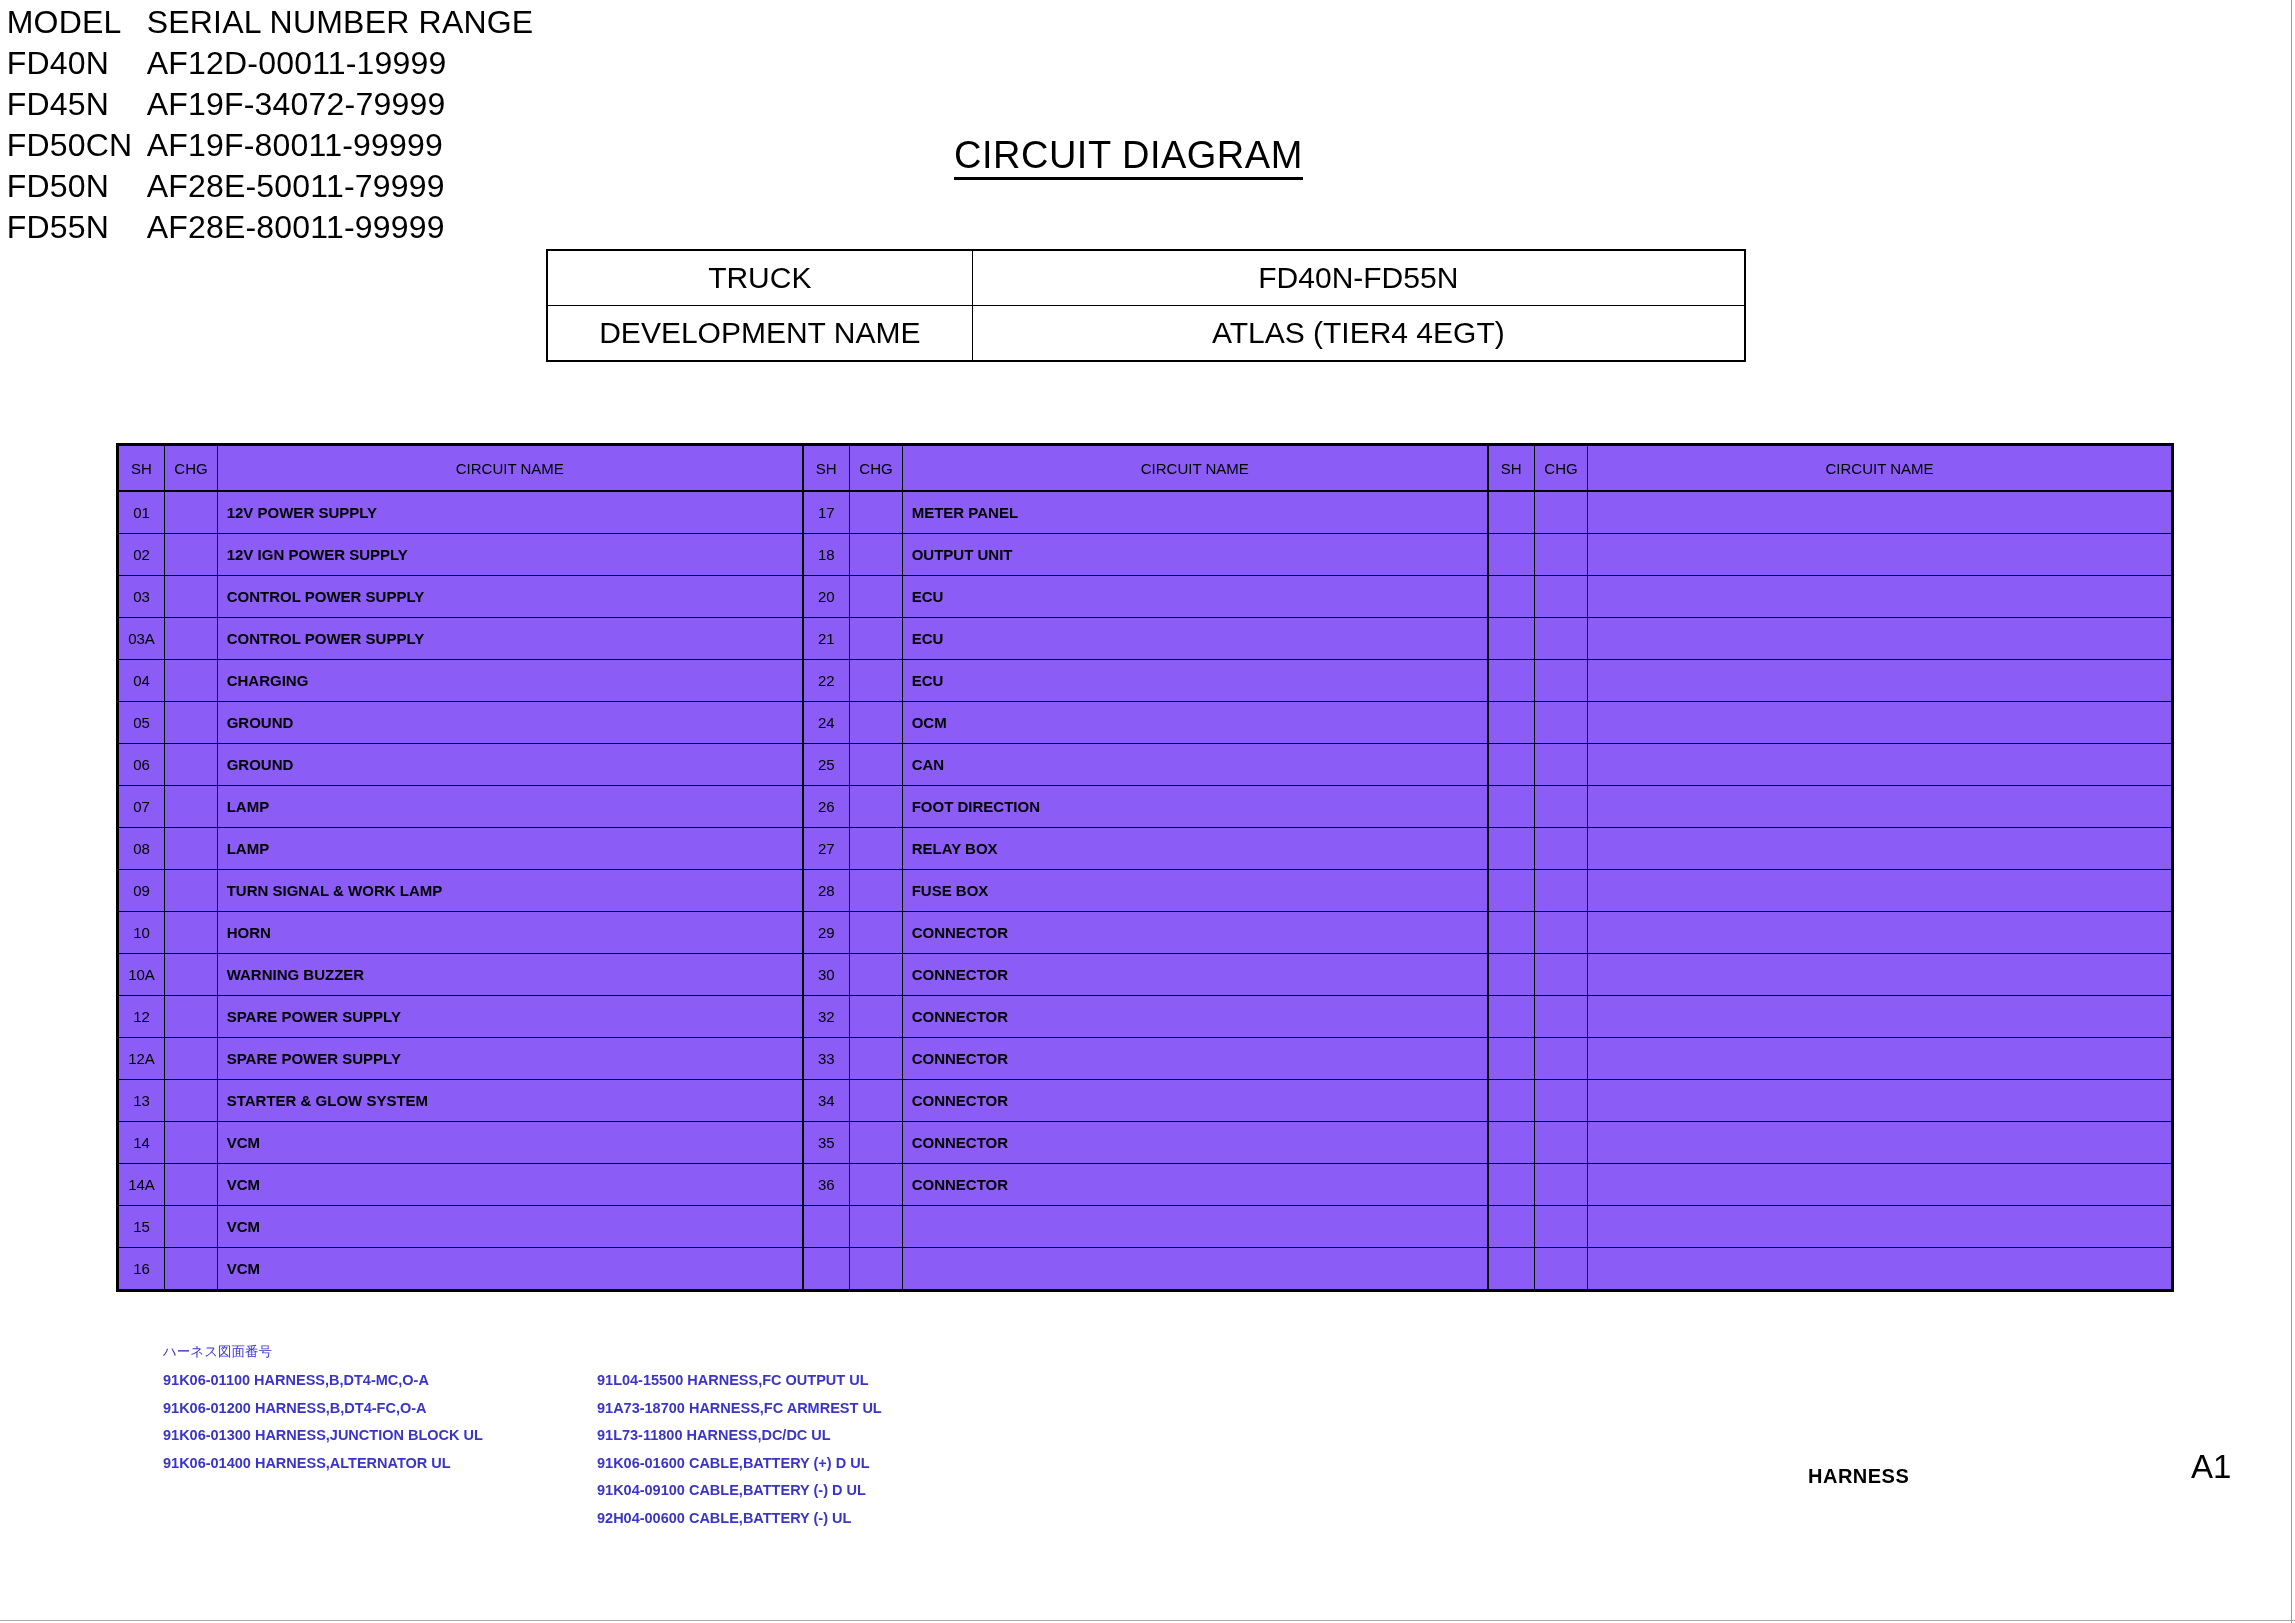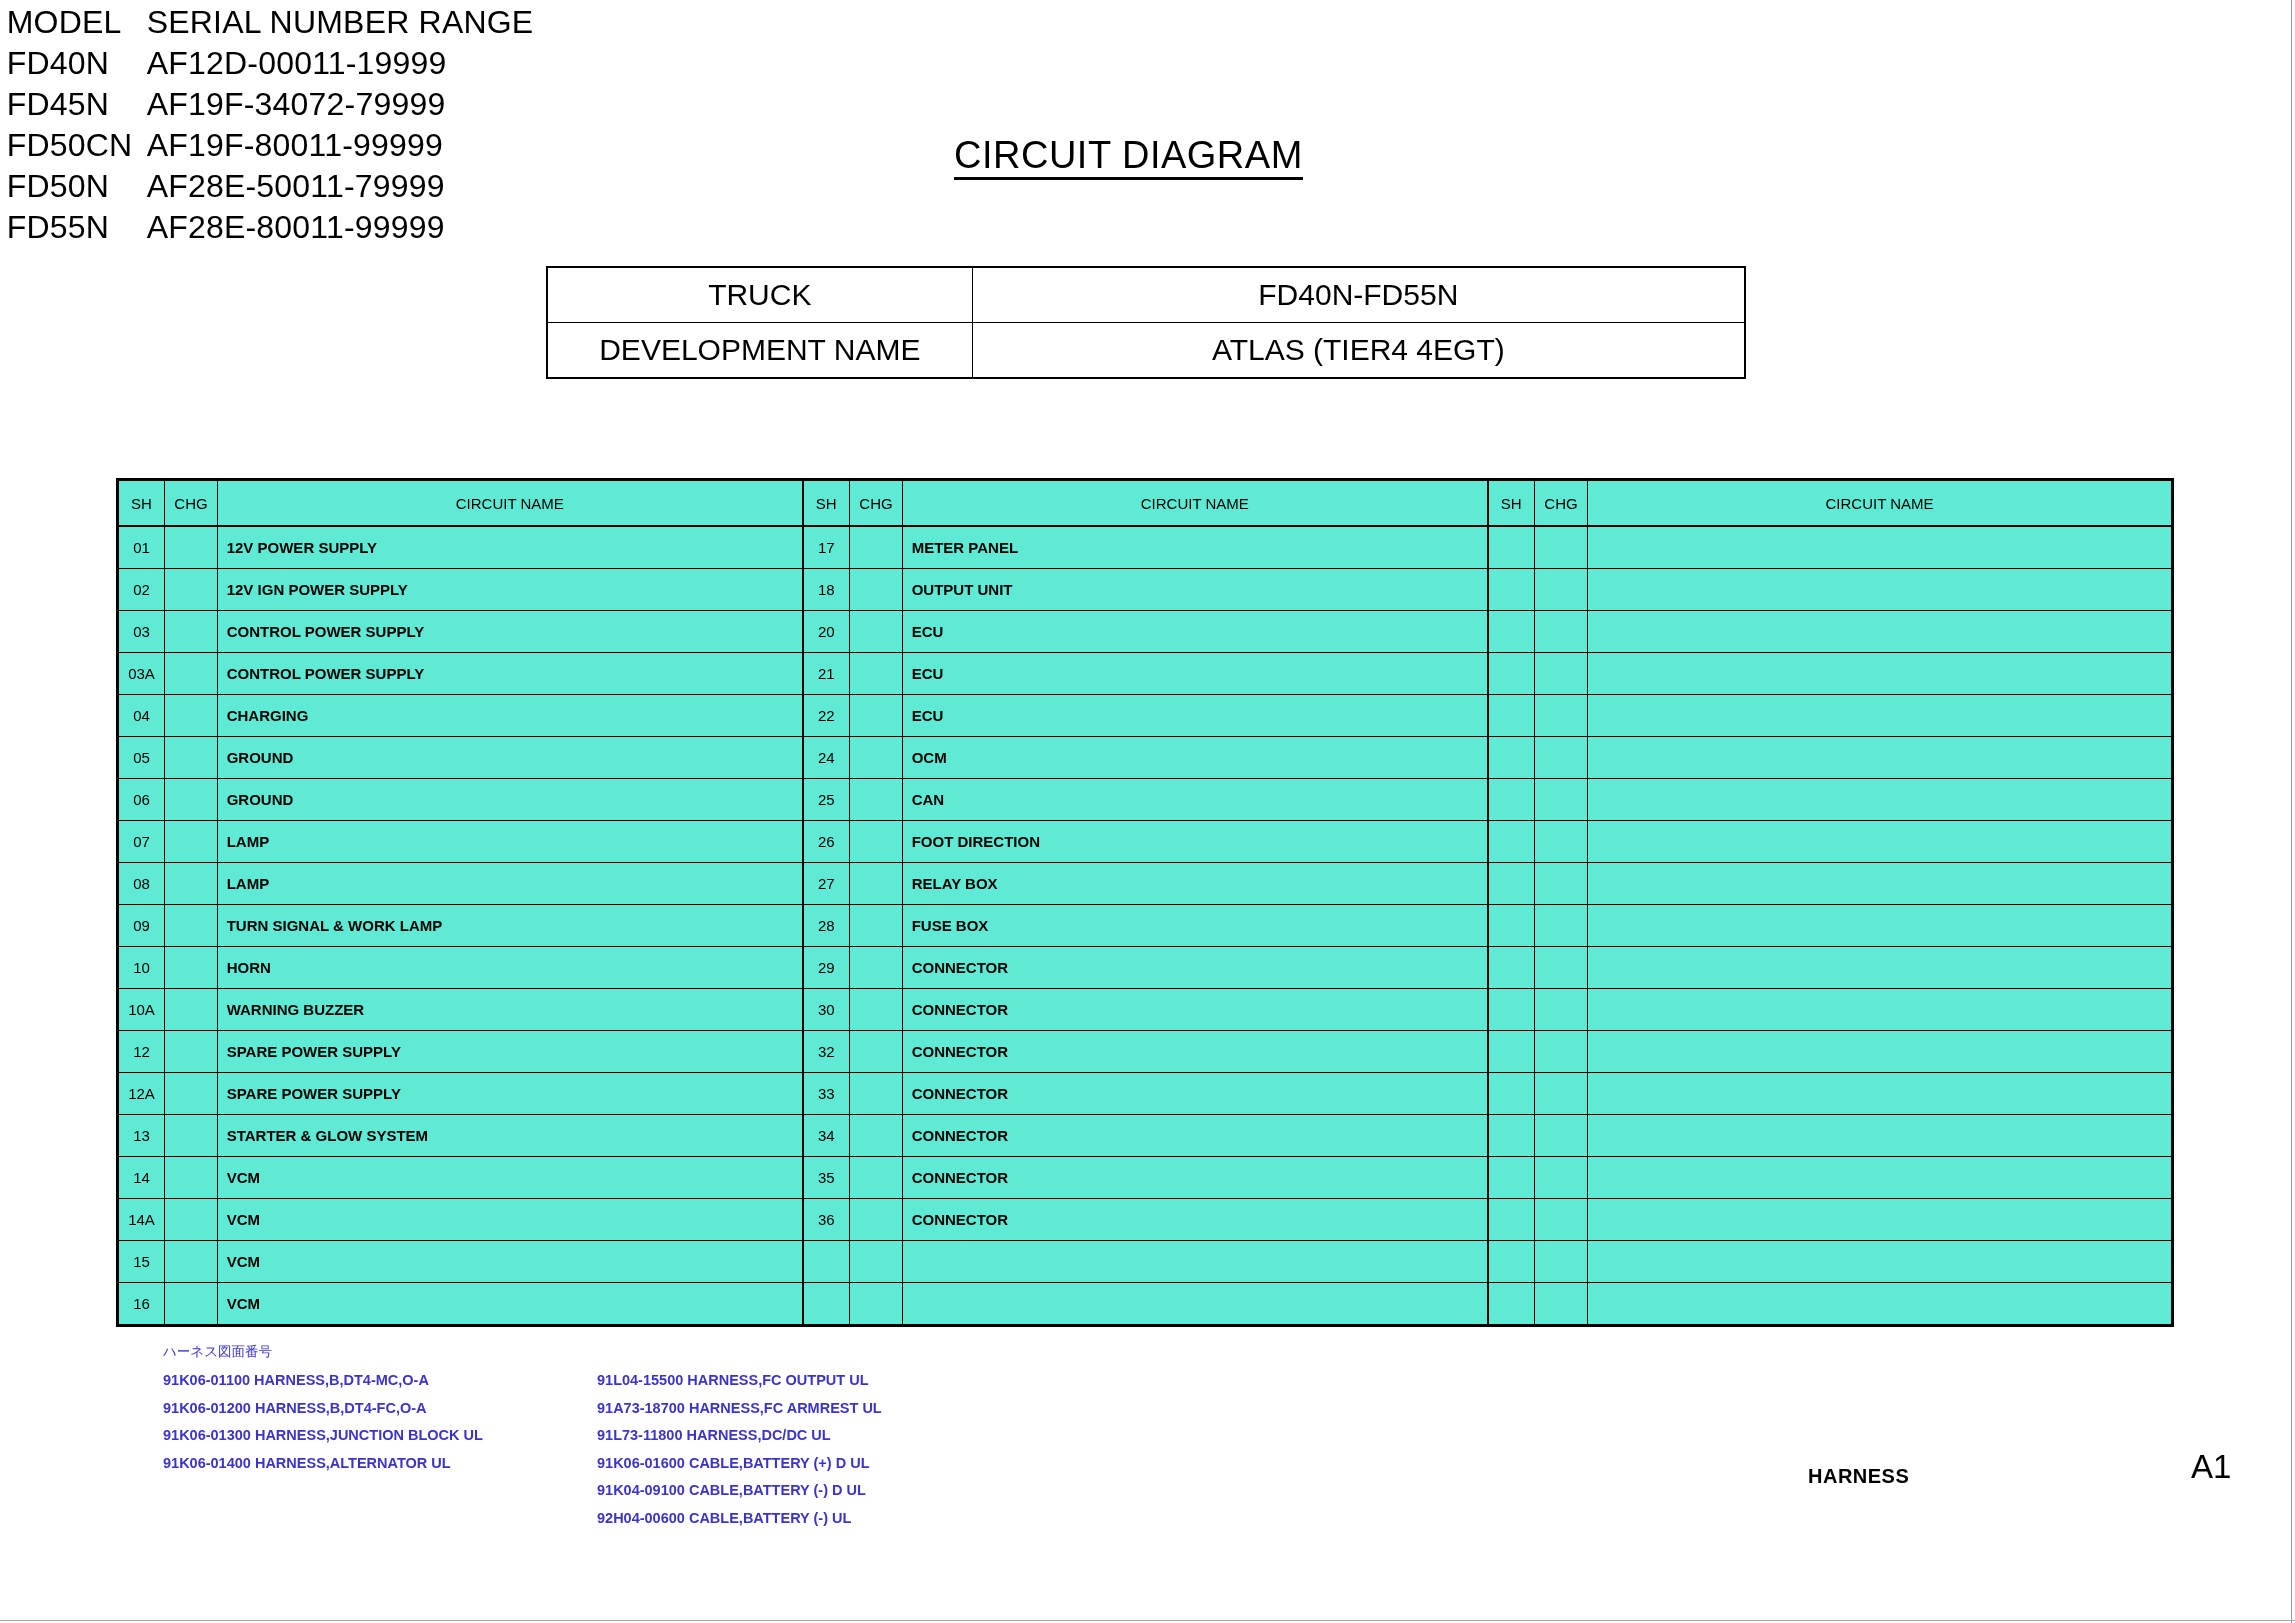--- a/index.html
+++ b/index.html
@@ -63,21 +63,21 @@
     letter-spacing: 0.5px;
     border-bottom: 3.4px solid #000;
     padding-bottom: 0;
     white-space: nowrap;
   }
 
   
   #info-table {
     position: absolute;
     left: 546px;
-    top: 266px;
+    top: 249px;
     width: 1200px;
     border-collapse: collapse;
     border: 2.9px solid #000;
     background: #fff;
   }
   #info-table td {
     border: 1.4px solid #000;
     height: 54px;
     text-align: center;
     vertical-align: middle;
@@ -88,23 +88,22 @@
   #info-table td.info-label { width: 414px; }
 
   
   #contents-table {
     position: absolute;
     left: 116px;
     top: 443px;
     width: 2056px;
     border-collapse: collapse;
     border: 3.4px solid #000;
-    background: #5eead4;
+    background: #8b5cf6;
     table-layout: fixed;
-    margin-top: 35px;
   }
   #contents-table col.c-sh   { width: 47px; }
   #contents-table col.c-chg  { width: 53px; }
   #contents-table col.c-name { width: 585px; }
   #contents-table th, #contents-table td {
     border: 1px solid #000;
     height: 41px;
     font-size: 15px;
     font-weight: normal;
     padding: 0;

